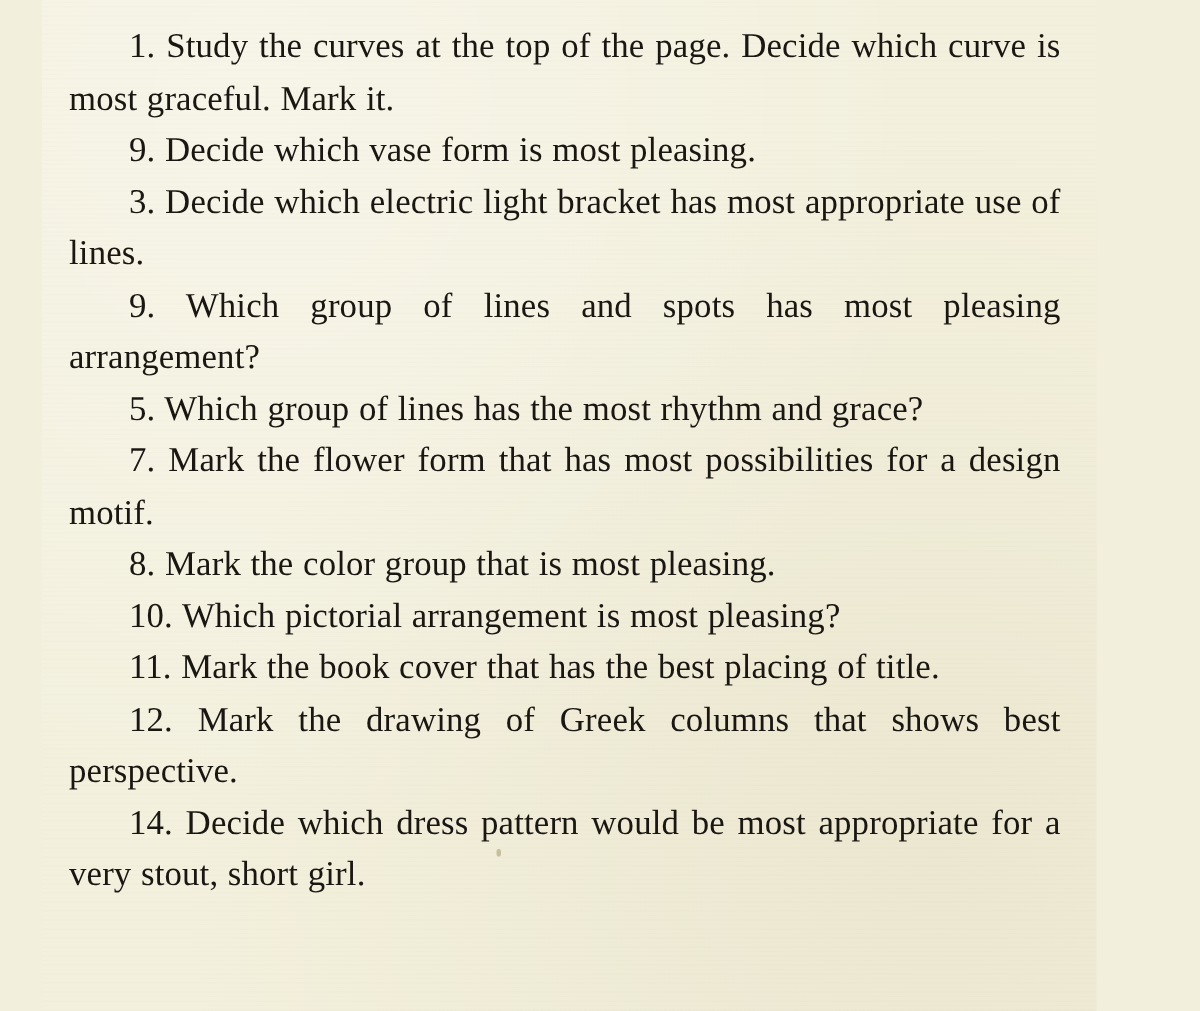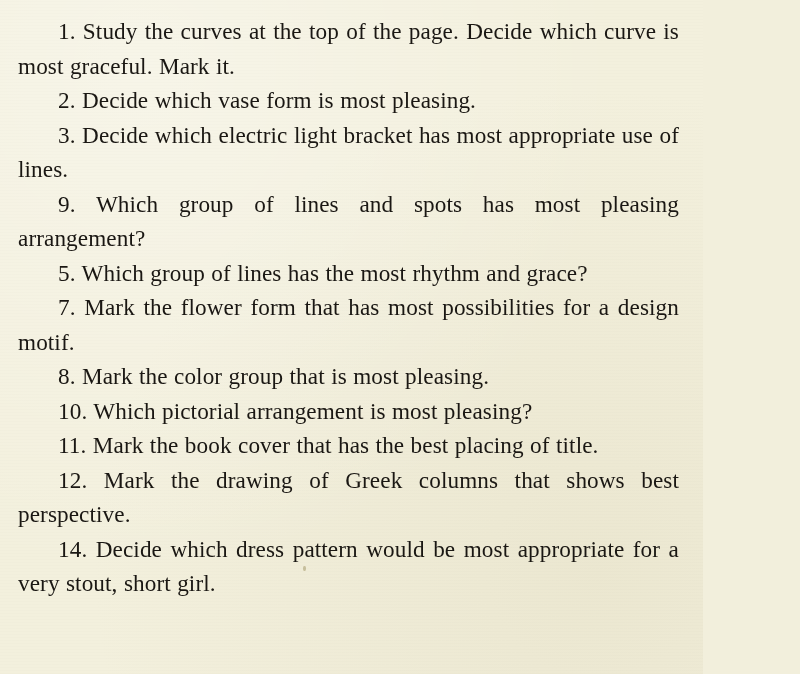--- a/index.html
+++ b/index.html
@@ -17,20 +17,21 @@
   #page {
     position: relative;
     width: 703px;
     height: 674px;
     box-sizing: border-box;
     padding: 14px 24px 10px 18px;
     background:
       radial-gradient(ellipse at 20% 10%, rgba(255,255,255,0.35), rgba(255,255,255,0) 60%),
       radial-gradient(ellipse at 85% 85%, rgba(200,190,150,0.18), rgba(255,255,255,0) 60%),
       #f3f0dd;
+    margin-left: 28px;
   }
   .item {
     font-size: 23.2px;
     line-height: 34.5px;
     text-align: justify;
     text-justify: inter-word;
     text-indent: 40px;
     margin: 0;
     letter-spacing: 0.1px;
     word-spacing: 0.5px;
@@ -55,21 +56,21 @@
     opacity: 0.75;
     border-radius: 40%;
   }
 </style>
 </head>
 <body>
 
 <div id="page">
 
   <p class="item">1. Study the curves at the top of the page. Decide which curve is most graceful. Mark it.</p>
-  <p class="item">2. Decide which vase form is most pleasing.</p>
+  <p class="item">9. Decide which vase form is most pleasing.</p>
   <p class="item">3. Decide which electric light bracket has most appropriate use of lines.</p>
   <p class="item">9. Which group of lines and spots has most pleasing arrangement?</p>
   <p class="item">5. Which group of lines has the most rhythm and grace?</p>
   <p class="item">7. Mark the flower form that has most possibilities for a design motif.</p>
   <p class="item">8. Mark the color group that is most pleasing.</p>
   <p class="item">10. Which pictorial arrangement is most pleasing?</p>
   <p class="item">11. Mark the book cover that has the best placing of title.</p>
   <p class="item">12. Mark the drawing of Greek columns that shows best perspective.</p>
   <p class="item">14. Decide which dress pattern would be most appropriate for a very stout, short girl.</p>
 

